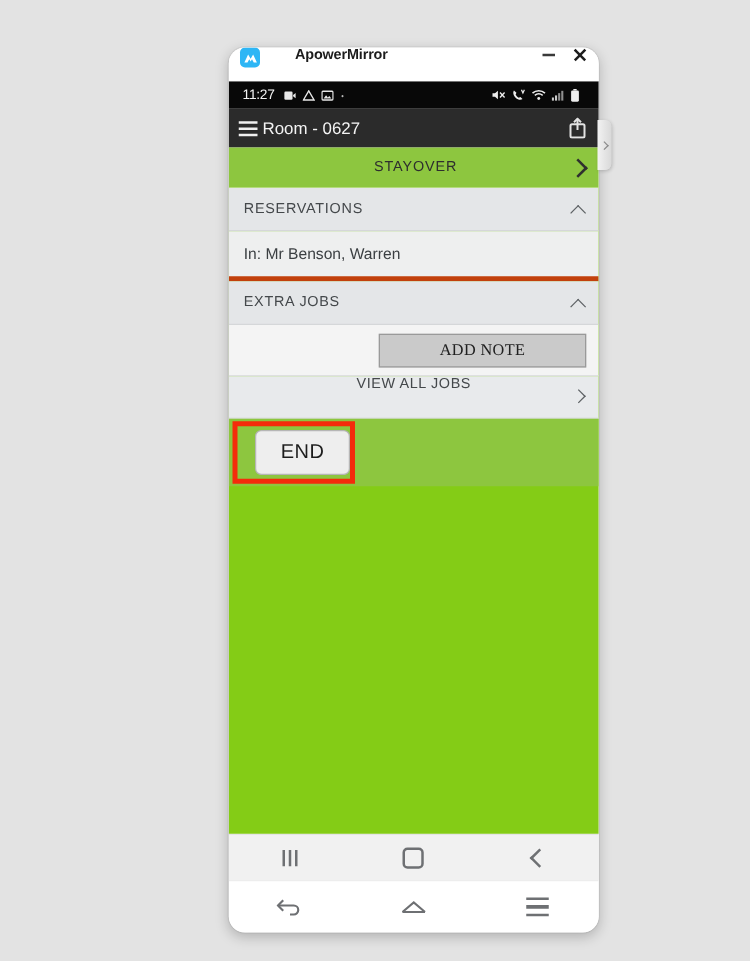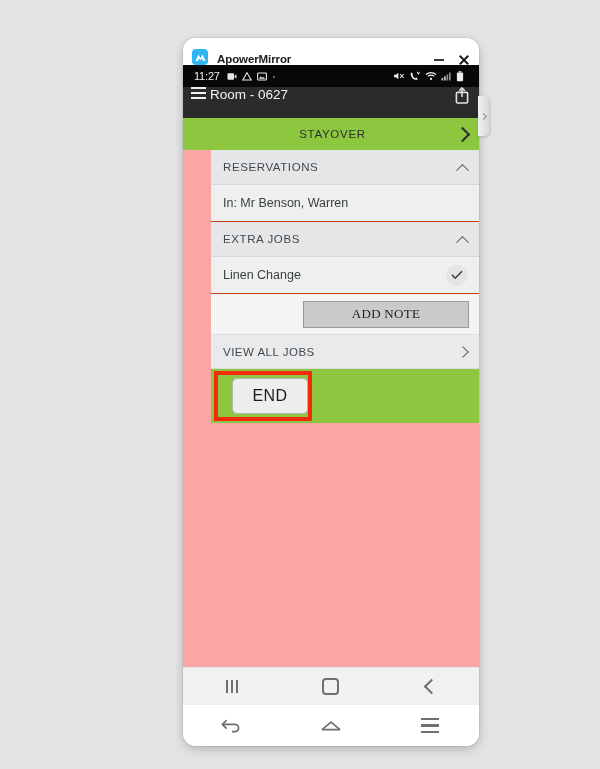--- a/index.html
+++ b/index.html
@@ -29,23 +29,24 @@
     display: flex;
     flex-direction: column;
   }
 
   
   #title-bar {
     height: 27px;
     flex: 0 0 27px;
     background: #ffffff;
     display: flex;
-    align-items: flex-end;
+    align-items: flex-start;
     padding: 0 7px 0 9px;
     position: relative;
+    gap: 19px;
   }
   #app-logo {
     width: 16px;
     height: 16px;
     border-radius: 4px;
     background: #2eb6f5;
     display: flex;
     align-items: center;
     justify-content: center;
     flex: 0 0 auto;
@@ -115,21 +116,21 @@
     align-items: center;
     gap: 4px;
   }
   .sb-ico { display: block; }
 
   
   #app-header {
     flex: 0 0 31px;
     background: #2b2b2b;
     display: flex;
-    align-items: flex-start;
+    align-items: center;
     padding: 0 10px 0 8px;
   }
   #hamburger-icon {
     width: 15px;
     display: flex;
     flex-direction: column;
     justify-content: center;
     gap: 3px;
     flex: 0 0 auto;
   }
@@ -172,24 +173,23 @@
     width: 9px; height: 9px;
     border-right: 2.3px solid #2f2f2f;
     border-top: 2.3px solid #2f2f2f;
     transform: rotate(45deg);
     flex: 0 0 auto;
   }
 
   
   #list-area {
     flex: 1 1 auto;
-    background: #fca5a5;
+    background: #84cc16;
     overflow: hidden;
     position: relative;
-    padding-left: 28px;
   }
   .section-header {
     height: 34px;
     background: #e4e6e8;
     display: flex;
     align-items: center;
     padding: 0 12px;
     border-bottom: 1px solid #d5d7d9;
   }
   .section-header .sh-label {
@@ -203,21 +203,21 @@
     border-left: 1.6px solid #5c6063;
     border-top: 1.6px solid #5c6063;
     transform: rotate(45deg) translate(2px, 2px);
   }
   .list-row {
     height: 36px;
     background: #eeefef;
     display: flex;
     align-items: center;
     padding: 0 12px;
-    border-bottom: 1px solid #c2410c;
+    border-bottom: 4px solid #c2410c;
   }
   .list-row .row-label {
     font-size: 12.5px;
     color: #3b3f42;
   }
   #check-badge {
     margin-left: auto;
     width: 21px; height: 21px;
     border-radius: 50%;
     background: #e3e4e5;
@@ -248,20 +248,21 @@
     justify-content: center;
     cursor: pointer;
   }
   #view-all-jobs-row {
     height: 33px;
     background: #e8eaec;
     display: flex;
     align-items: center;
     padding: 0 12px;
     border-bottom: 1px solid #d9dbdd;
+    flex-direction: column;
   }
   #view-all-jobs-row .row-label {
     font-size: 11.5px;
     color: #44484b;
     letter-spacing: 0.5px;
   }
   .chev-right-sm {
     margin-left: auto;
     width: 7px; height: 7px;
     border-right: 1.7px solid #5c6063;
@@ -489,28 +490,20 @@
       <span class="chev-up"></span>
     </div>
     <div class="list-row">
       <span class="row-label">In: Mr Benson, Warren</span>
     </div>
 
     <div class="section-header">
       <span class="sh-label">EXTRA JOBS</span>
       <span class="chev-up"></span>
     </div>
-    <div class="list-row">
-      <span class="row-label">Linen Change</span>
-      <span id="check-badge">
-        <svg width="12" height="10" viewBox="0 0 13 11">
-          <path d="M1 5.4 L4.6 9 L12 1.4" stroke="#3d4043" stroke-width="1.7" fill="none"></path>
-        </svg>
-      </span>
-    </div>
 
     <div id="notes-row">
       <button id="add-note-button">ADD NOTE</button>
     </div>
 
     <div id="view-all-jobs-row">
       <span class="row-label">VIEW ALL JOBS</span>
       <span class="chev-right-sm"></span>
     </div>
 

